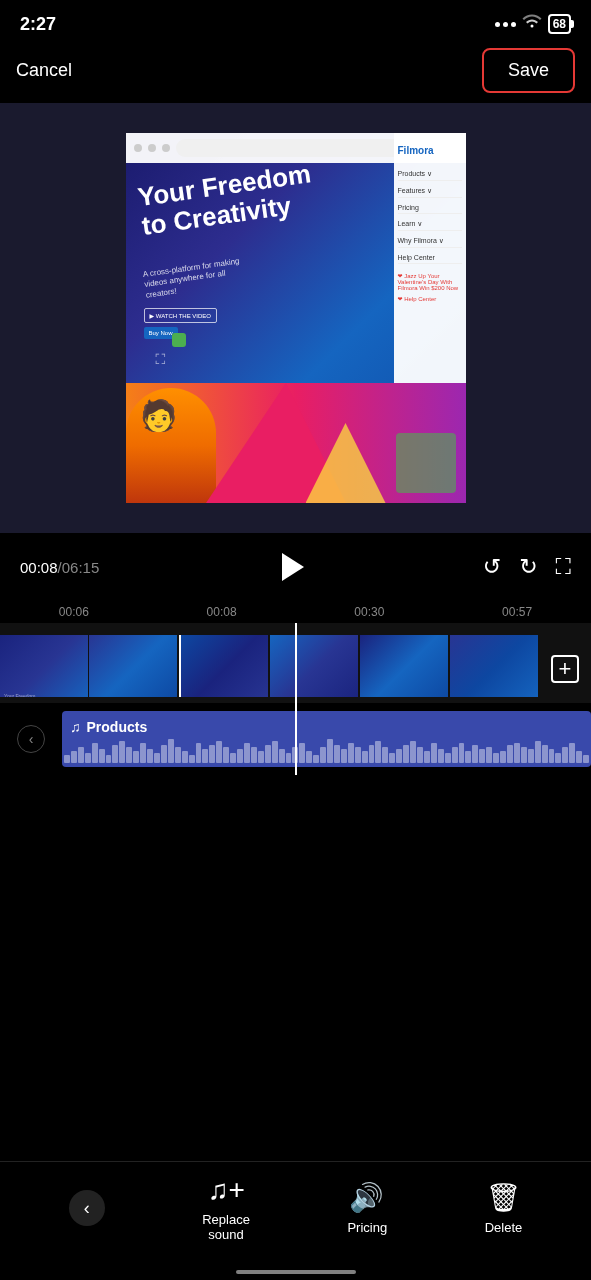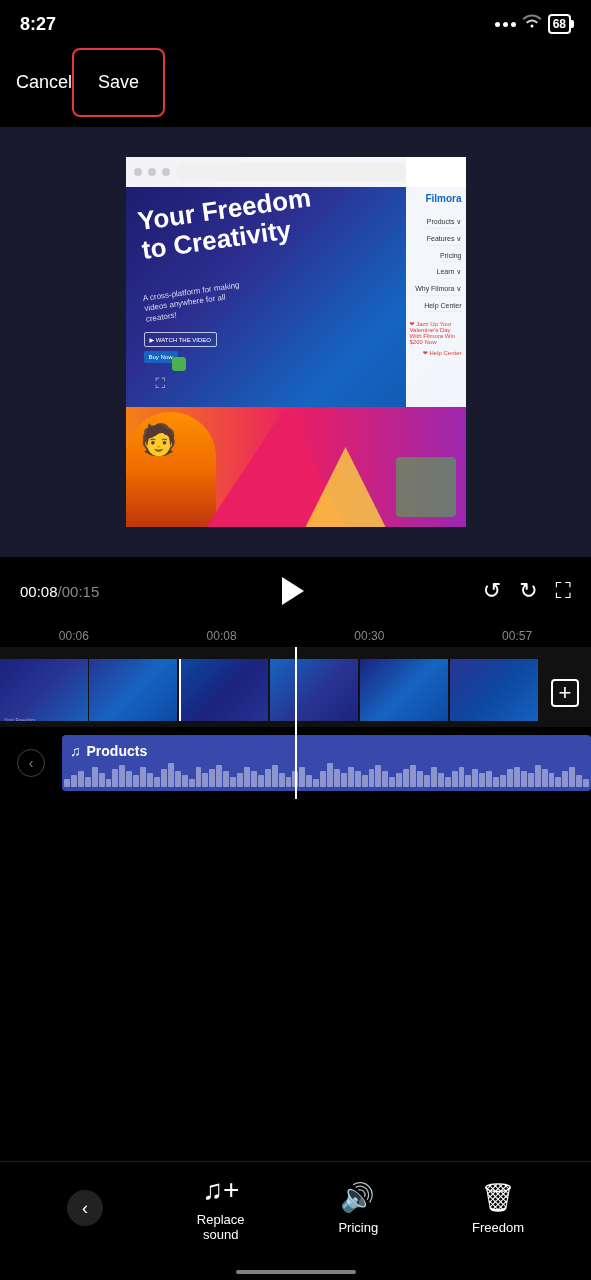--- a/index.html
+++ b/index.html
@@ -57,38 +57,38 @@
       background: #fff;
       border-radius: 0 2px 2px 0;
       position: absolute;
       right: -5px;
       top: 50%; transform: translateY(-50%);
     }
 
     
     .top-nav {
       display: flex;
-      justify-content: flex-start;
+      justify-content: space-between;
       align-items: center;
       padding: 4px 16px 10px;
     }
     .cancel-btn {
       font-size: 18px;
       color: #fff;
       background: none;
       border: none;
       cursor: pointer;
     }
     .save-btn {
       font-size: 18px;
       color: #fff;
       background: none;
       border: 2px solid #e53935;
       border-radius: 8px;
-      padding: 22px 24px;
+      padding: 10px 24px;
       cursor: pointer;
     }
 
     
     .video-preview {
       width: 591px;
       height: 430px;
       background: #1a1a2e;
       position: relative;
       overflow: hidden;
@@ -123,27 +123,26 @@
       flex: 1;
       height: 18px;
       background: #f0f0f0;
       border-radius: 9px;
     }
     .right-sidebar {
       position: absolute;
       right: 0;
       top: 0;
       bottom: 0;
-      width: 60px;
+      width: 72px;
       background: rgba(255,255,255,0.95);
       display: flex;
       flex-direction: column;
-      padding: 36px 4px;
+      padding: 12px 4px;
       gap: 4px;
-      align-items: flex-end;
     }
     .sidebar-item-small {
       font-size: 7px;
       color: #333;
       padding: 2px 0;
       border-bottom: 1px solid #eee;
     }
     .filmora-logo {
       font-size: 10px;
       font-weight: 700;
@@ -367,21 +366,21 @@
       height: 4px;
       background: #fff;
       border-radius: 2px;
       opacity: 0.5;
     }
   </style>
 </head>
 <body>
 
 <div class="status-bar">
-  <span class="status-time">8:27</span>
+  <span class="status-time">2:27</span>
   <div class="status-icons">
     <div class="signal-dots">
       <span></span>
         <span></span>
         <span></span>
     </div>
     <span class="wifi-icon">
       <svg width="20" height="16" viewBox="0 0 20 16" fill="white">
         <path d="M10 13.5a1.5 1.5 0 100-3 1.5 1.5 0 000 3z"></path>
         <path d="M5.5 9.5C6.9 8.1 8.35 7.4 10 7.4s3.1.7 4.5 2.1l1.5-1.5C14.2 6.2 12.2 5.4 10 5.4s-4.2.8-6 2.6l1.5 1.5z" opacity="0.8"></path>
@@ -438,21 +437,21 @@
         <div style="position:absolute;left:80px;bottom:0;width:0;height:0;border-left:80px solid transparent;border-right:60px solid transparent;border-bottom:120px solid #e91e63;"></div>
         <div style="position:absolute;left:180px;bottom:0;width:80px;height:80px;background:#ffeb3b;clip-path:polygon(0 100%, 50% 0, 100% 100%);opacity:0.7;"></div>
         <div style="position:absolute;right:10px;bottom:10px;width:60px;height:60px;background:#4caf50;opacity:0.6;border-radius:4px;"></div>
       </div>
     </div>
   </div>
 </div>
 
 <div class="controls-bar">
   <span class="time-display">
-    <span class="current">00:08</span><span style="color:#888;">/</span><span class="total">00:15</span>
+    <span class="current">00:08</span><span style="color:#888;">/</span><span class="total">06:15</span>
   </span>
   <div class="play-btn">
     <div class="play-triangle"></div>
   </div>
   <div class="control-icons">
     <span class="ctrl-icon">↺</span>
     <span class="ctrl-icon">↻</span>
     <span class="ctrl-icon">⛶</span>
   </div>
 </div>
@@ -588,17 +587,17 @@
   <div class="toolbar-action">
     <span class="toolbar-icon">♫+</span>
     <span class="toolbar-label">Replace<br>sound</span>
   </div>
   <div class="toolbar-action">
     <span class="toolbar-icon">🔊</span>
     <span class="toolbar-label">Pricing</span>
   </div>
   <div class="toolbar-action">
     <span class="toolbar-icon">🗑</span>
-    <span class="toolbar-label">Freedom</span>
+    <span class="toolbar-label">Delete</span>
   </div>
 </div>
 
 <div class="home-indicator"></div>
 
 </body></html>

